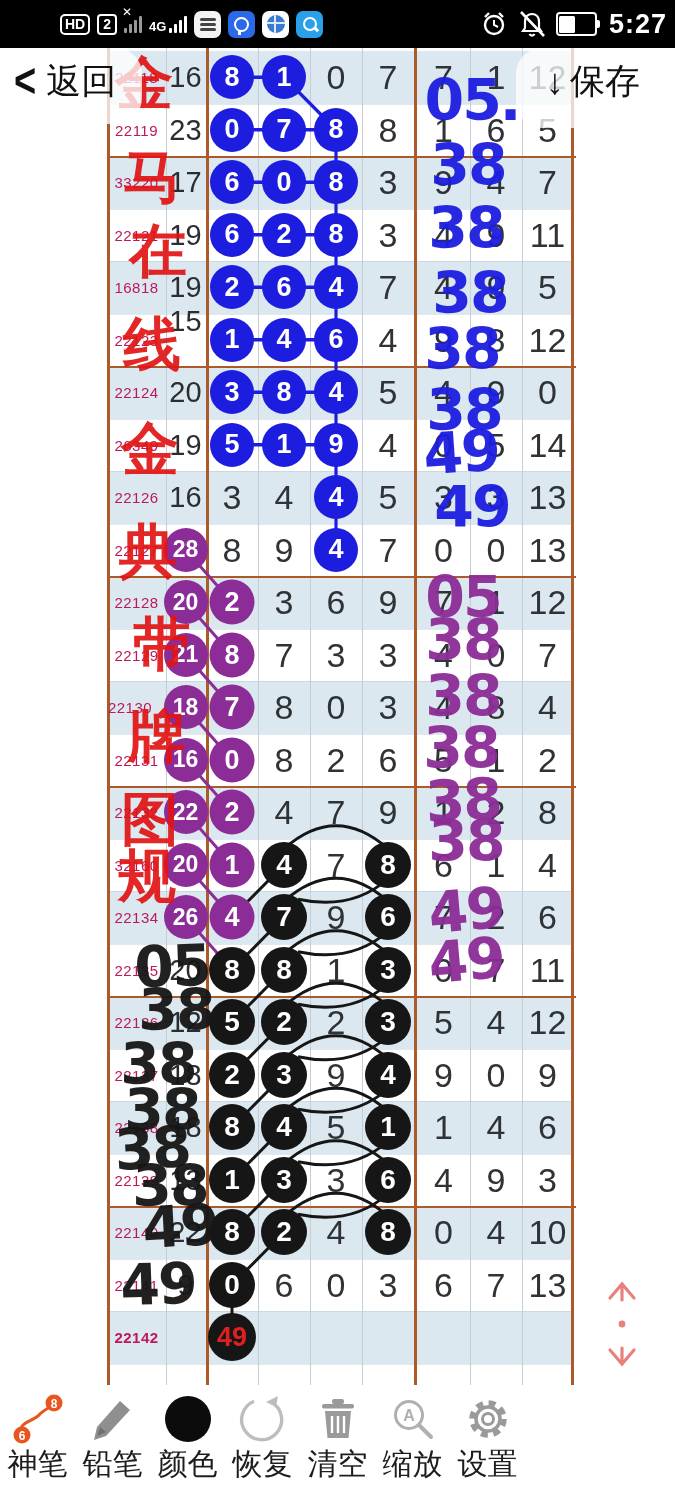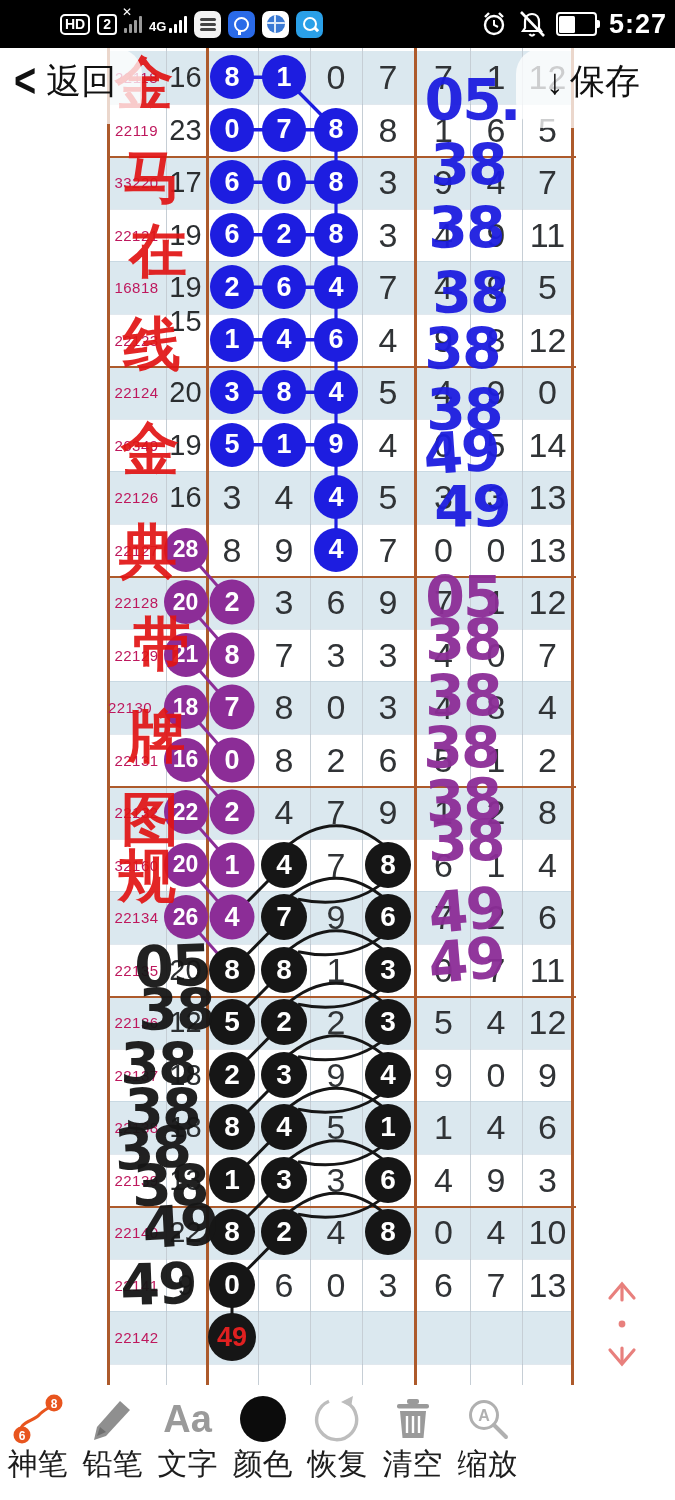--- a/index.html
+++ b/index.html
@@ -263,21 +263,21 @@
     <div class="cell" style="left: 496px; top: 1232.25px;">4</div>
     <div class="cell" style="left: 547.5px; top: 1232.25px;">10</div>
     <div class="cell period" style="left: 136.5px; top: 1284.75px;">22141</div>
     <div class="cell sumv" style="left: 185.5px; top: 1284.75px;">9</div>
     <div class="cell" style="left: 284px; top: 1284.75px;">6</div>
     <div class="cell" style="left: 336px; top: 1284.75px;">0</div>
     <div class="cell" style="left: 388px; top: 1284.75px;">3</div>
     <div class="cell" style="left: 443.5px; top: 1284.75px;">6</div>
     <div class="cell" style="left: 496px; top: 1284.75px;">7</div>
     <div class="cell" style="left: 547.5px; top: 1284.75px;">13</div>
-    <div class="cell period" style="left: 136.5px; top: 1337.25px;">22142</div>
+    <div class="cell period" style="left: 136.5px; top: 1337.25px; font-weight: bold;">22142</div>
     <div class="cell period" style="left: 136.5px; top: 1389.75px;">22143</div>
     <div class="wm" style="left: 144px; top: 84px;">金</div>
     <div class="wm" style="left: 152px; top: 178px;">马</div>
     <div class="wm" style="left: 158px; top: 252px;">在</div>
     <div class="wm" style="left: 152px; top: 345px;">线</div>
     <div class="wm" style="left: 150px; top: 450px;">金</div>
     <div class="wm" style="left: 148px; top: 552px;">典</div>
     <div class="wm" style="left: 162px; top: 645px;">带</div>
     <div class="wm" style="left: 157px; top: 737px;">牌</div>
     <div class="wm" style="left: 150px; top: 820px;">图</div>
@@ -531,26 +531,20 @@
     <div class="ticon">
       <svg width="46" height="46" viewBox="0 0 46 46">
         <path d="M30 5 l10 9 -24 26 -12 4 3 -13 z" fill="#8f8f8f"></path>
         <path d="M7 40 l3 -9 6 5 z" fill="#6f6f6f"></path>
       </svg>
     </div>
     <div class="tlabel">铅笔</div>
   </div>
   <div class="tool">
     <div class="ticon">
-      <span style="font-size:38px;font-weight:bold;color:#9a9a9a">Aa</span>
-    </div>
-    <div class="tlabel">文字</div>
-  </div>
-  <div class="tool">
-    <div class="ticon">
       <span style="width:46px;height:46px;border-radius:50%;background:#0c0c0c;display:block"></span>
     </div>
     <div class="tlabel">颜色</div>
   </div>
   <div class="tool">
     <div class="ticon">
       <svg width="50" height="50" viewBox="0 0 50 50">
         <path d="M33 8 A 20 20 0 1 1 16 7.2" fill="none" stroke="#bdbdbd" stroke-width="3.4"></path>
         <path d="M40 2 l-2 11 -10 -5 z" fill="#bdbdbd"></path>
       </svg>
@@ -571,13 +565,23 @@
   <div class="tool">
     <div class="ticon">
       <svg width="48" height="48" viewBox="0 0 48 48">
         <circle cx="20" cy="20" r="13.5" fill="none" stroke="#b0b0b0" stroke-width="3"></circle>
         <text x="20" y="26" font-size="16" font-weight="bold" fill="#b0b0b0" text-anchor="middle">A</text>
         <path d="M30 30 L42 42" stroke="#b0b0b0" stroke-width="4" stroke-linecap="round"></path>
       </svg>
     </div>
     <div class="tlabel">缩放</div>
   </div>
+  <div class="tool">
+    <div class="ticon">
+      <svg width="48" height="48" viewBox="0 0 48 48">
+        <circle cx="24" cy="24" r="15" fill="none" stroke="#9a9a9a" stroke-width="7.5" stroke-dasharray="6.5 5.3"></circle>
+        <circle cx="24" cy="24" r="12" fill="none" stroke="#9a9a9a" stroke-width="3.5"></circle>
+        <circle cx="24" cy="24" r="5.5" fill="none" stroke="#9a9a9a" stroke-width="3"></circle>
+      </svg>
+    </div>
+    <div class="tlabel">设置</div>
+  </div>
 </div>
 
 </body></html>

